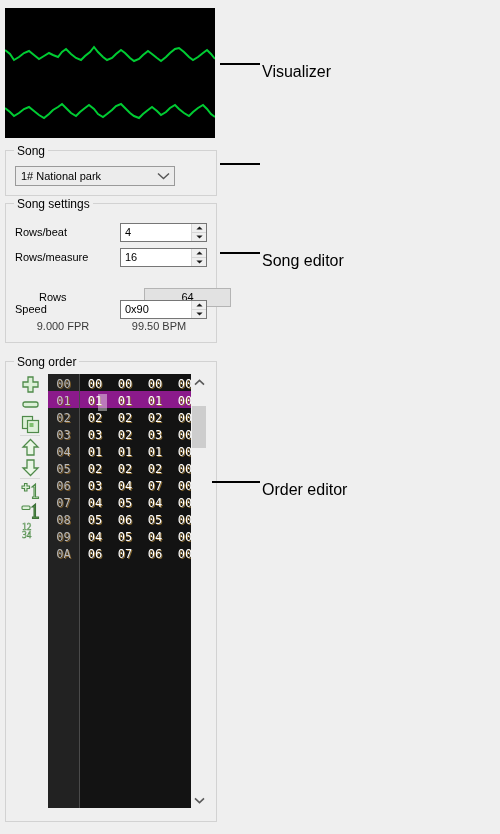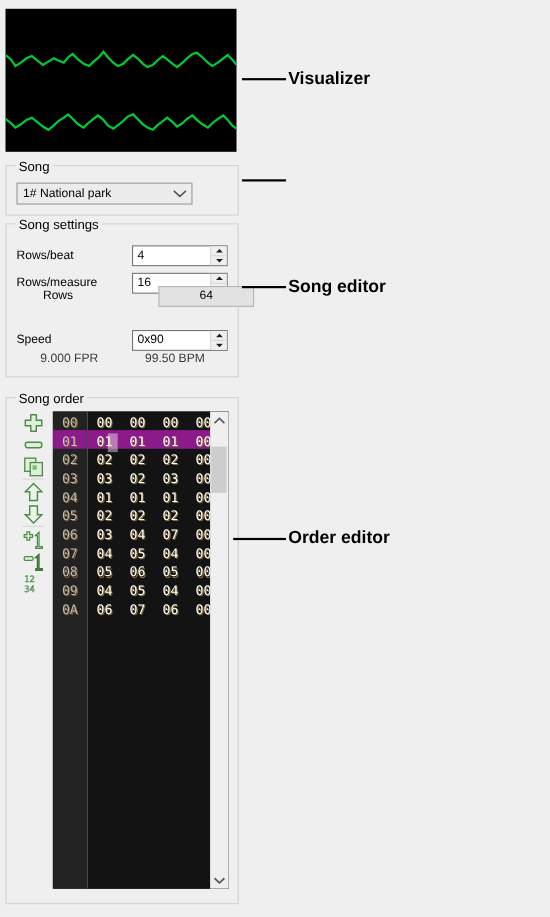--- a/index.html
+++ b/index.html
@@ -265,23 +265,22 @@
     top: 32px;
     width: 14px;
     height: 42px;
     background: #cdcdcd;
   }
 
   
   .annot {
     position: absolute;
     display: flex;
-    align-items: center;
+    align-items: flex-start;
     white-space: nowrap;
-    font-weight: bold;
   }
   .annot-line {
     height: 2px;
     background: #000000;
   }
   .annot-text {
     font-size: 16px;
     color: #000000;
     margin-left: 2px;
   }
@@ -346,21 +345,21 @@
           </div>
         <div class="spin-btn down">
             <svg width="7" height="4" viewBox="0 0 7 4">
               <polygon points="3.5,3.6 0.4,0.4 6.6,0.4" fill="#1a1a1a"></polygon>
             </svg>
           </div>
       </div>
     </div>
   </div>
 
-  <div class="set-row" style="top:55px;padding-left:24px;">
+  <div class="set-row" style="top:83px;padding-left:24px;">
     <div class="set-label">Rows</div>
     <div class="field readonly">
       <div class="val">64</div>
     </div>
   </div>
 
   <div class="set-row" style="top:95px;">
     <div class="set-label">Speed</div>
     <div class="field">
       <div class="val">0x90</div>

